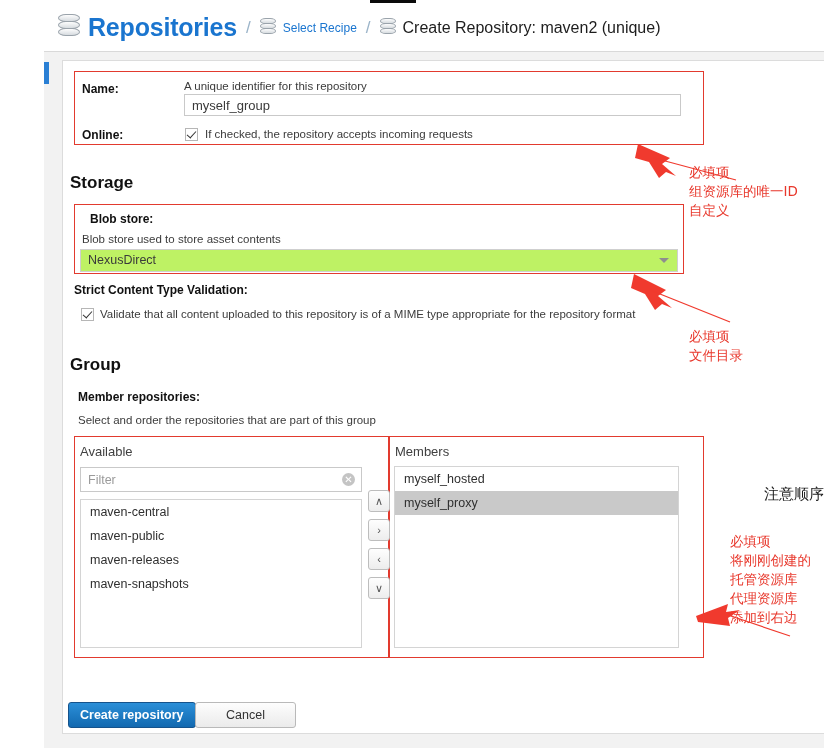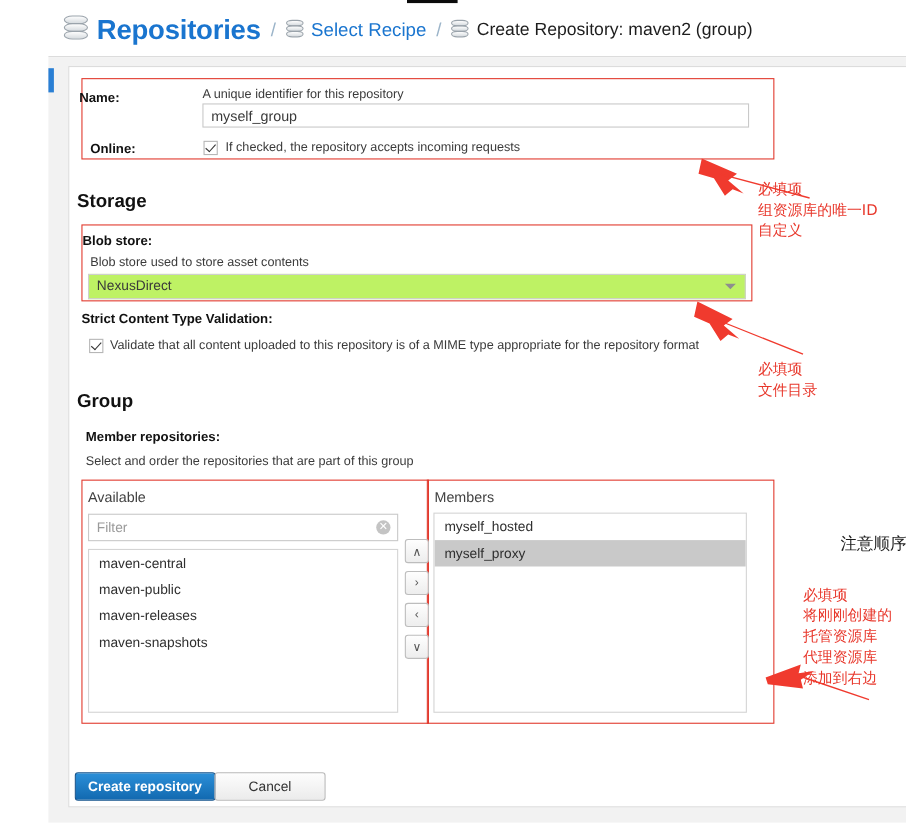--- a/index.html
+++ b/index.html
@@ -26,21 +26,21 @@
   .db-icon i:nth-child(1){top:0px;}
   .db-icon i:nth-child(2){top:5px;}
   .db-icon i:nth-child(3){top:10px;}
   .db-icon.big{width:22px;height:27px;}
   .db-icon.big i{width:22px;height:8px;}
   .db-icon.big i:nth-child(1){top:0;}
   .db-icon.big i:nth-child(2){top:7px;}
   .db-icon.big i:nth-child(3){top:14px;}
   .bc-title{font-size:25px;font-weight:bold;color:#1a75cf;margin-left:8px;letter-spacing:-.2px;}
   .bc-sep{font-size:17px;color:#9bb4c9;margin:0 9px;}
-  .bc-link{font-size:17px;color:#1a75cf;margin-left:7px;}
+  .bc-link{font-size:12px;color:#1a75cf;margin-left:7px;}
   .bc-cur{font-size:16px;color:#1d1d1d;margin-left:7px;}
   .hdr-rule{position:absolute;left:0;top:51px;width:812px;height:1px;background:#d9d9d9;}
 
   
   .page-bg{position:absolute;left:0;top:52px;width:812px;height:696px;background:#f2f2f2;}
   .blue-accent{position:absolute;left:0px;top:62px;width:5px;height:22px;background:#2a7fd4;}
   .panel{position:absolute;left:18px;top:60px;width:776px;height:672px;background:#fff;border:1px solid #dcdcdc;}
 
   
   .redbox{position:absolute;border:1px solid #e23a2e;box-sizing:border-box;pointer-events:none;}
@@ -113,53 +113,53 @@
           <i></i>
           <i></i>
         </span>
       <span class="bc-link">Select Recipe</span>
       <span class="bc-sep">/</span>
       <span class="db-icon">
           <i></i>
           <i></i>
           <i></i>
         </span>
-      <span class="bc-cur">Create Repository: maven2 (group)</span>
+      <span class="bc-cur">Create Repository: maven2 (unique)</span>
     </div>
   </div>
   <div class="hdr-rule"></div>
 
   <div class="page-bg"></div>
   <div class="blue-accent"></div>
   <div class="panel"></div>
 
   <div class="redbox" style="left:30px;top:71px;width:630px;height:74px;"></div>
 
-  <div style="position:absolute;left:28px;top:82px;" class="lbl-bold">Name:</div>
+  <div style="position:absolute;left:38px;top:82px;" class="lbl-bold">Name:</div>
   <div style="position:absolute;left:140px;top:80px;" class="lbl-desc">A unique identifier for this repository</div>
   <input class="txtinput" style="position: absolute; left: 140px; top: 94px; width: 497px; height: 22px;" value="myself_group">
 
   <div style="position:absolute;left:38px;top:128px;" class="lbl-bold">Online:</div>
   <span class="cbx" style="position:absolute;left:141px;top:128px;"></span>
   <div style="position:absolute;left:161px;top:128px;" class="lbl-desc">If checked, the repository accepts incoming requests</div>
 
   <svg class="arrow-svg" style="left:588px;top:138px;" width="112" height="44">
     <polygon points="6,6 38,20 30,26 44,38 34,34 27,40 17,24 3,20" fill="#f03a2e"></polygon>
     <line x1="22" y1="20" x2="104" y2="42" stroke="#f03a2e" stroke-width="1.2"></line>
   </svg>
 
   <div class="anno" style="left:645px;top:163px;">必填项
 组资源库的唯一ID
 自定义</div>
 
   <div class="sect-h" style="position:absolute;left:26px;top:173px;">Storage</div>
 
   <div class="redbox" style="left:30px;top:204px;width:610px;height:70px;"></div>
 
-  <div style="position:absolute;left:31px;top:212px;" class="lbl-bold">Blob store:</div>
+  <div style="position:absolute;left:46px;top:212px;" class="lbl-bold">Blob store:</div>
   <div style="position:absolute;left:38px;top:233px;" class="lbl-desc">Blob store used to store asset contents</div>
   <div class="selbox" style="position:absolute;left:36px;top:249px;width:598px;">
     <span>NexusDirect</span>
     <span class="arr"></span>
   </div>
 
   <div style="position:absolute;left:30px;top:283px;" class="lbl-bold">Strict Content Type Validation:</div>
   <span class="cbx" style="position:absolute;left:37px;top:308px;"></span>
   <div style="position:absolute;left:56px;top:308px;" class="lbl-desc">Validate that all content uploaded to this repository is of a MIME type appropriate for the repository format</div>
 

